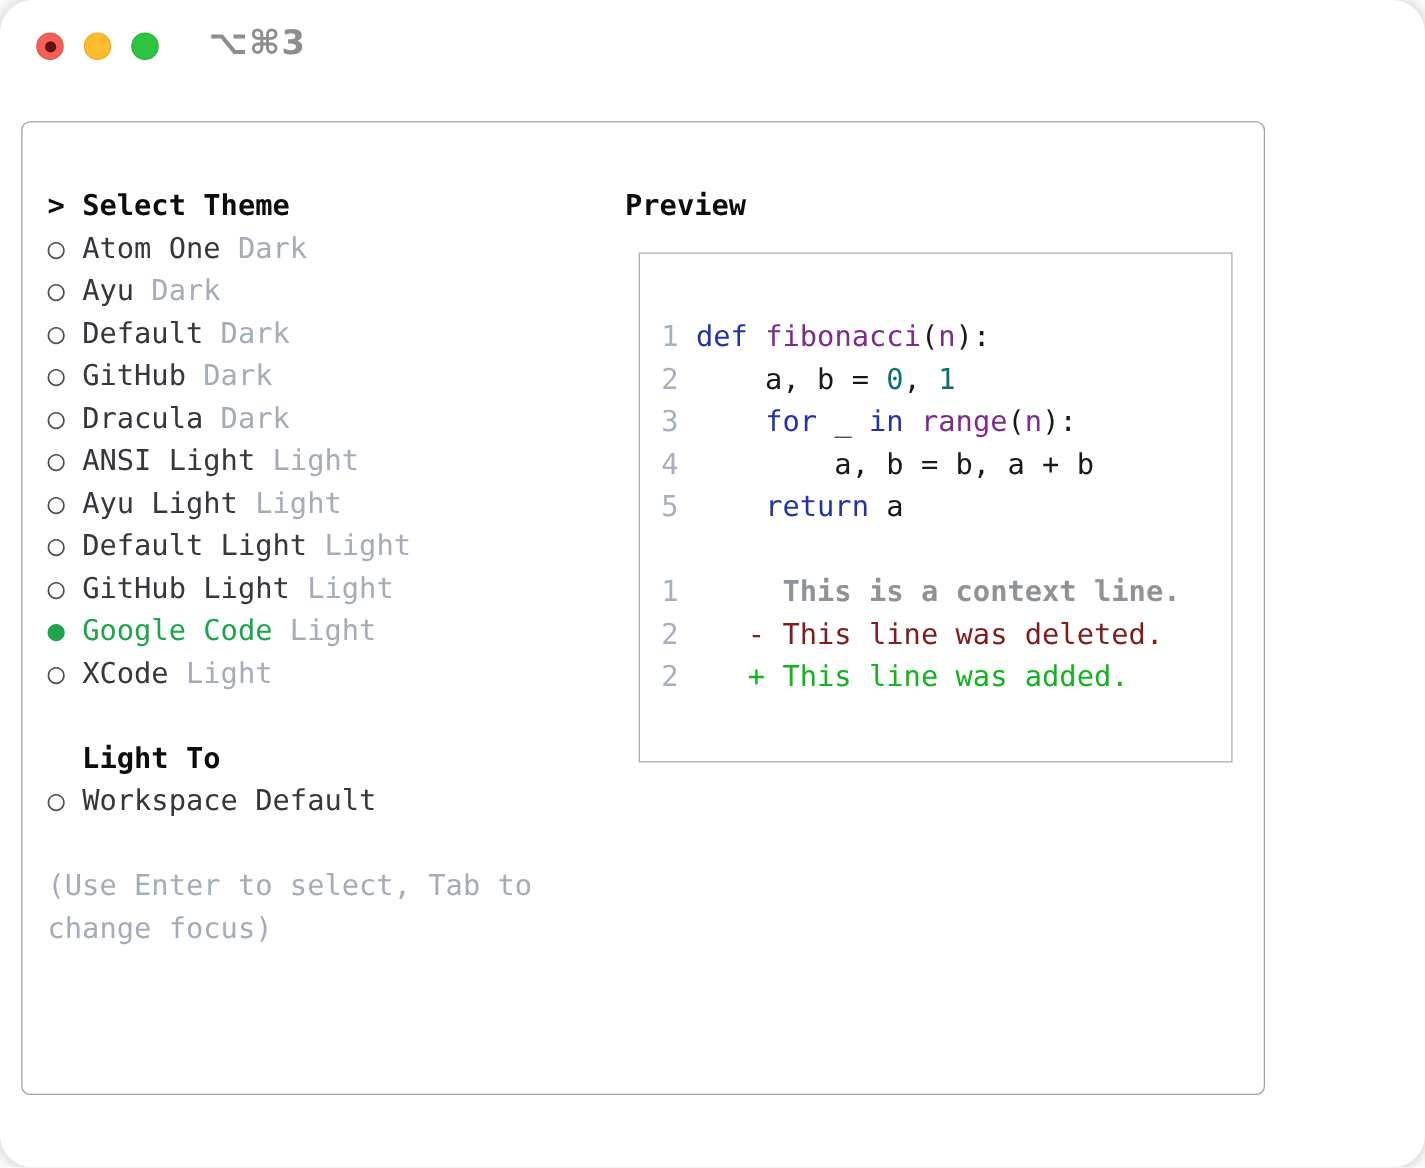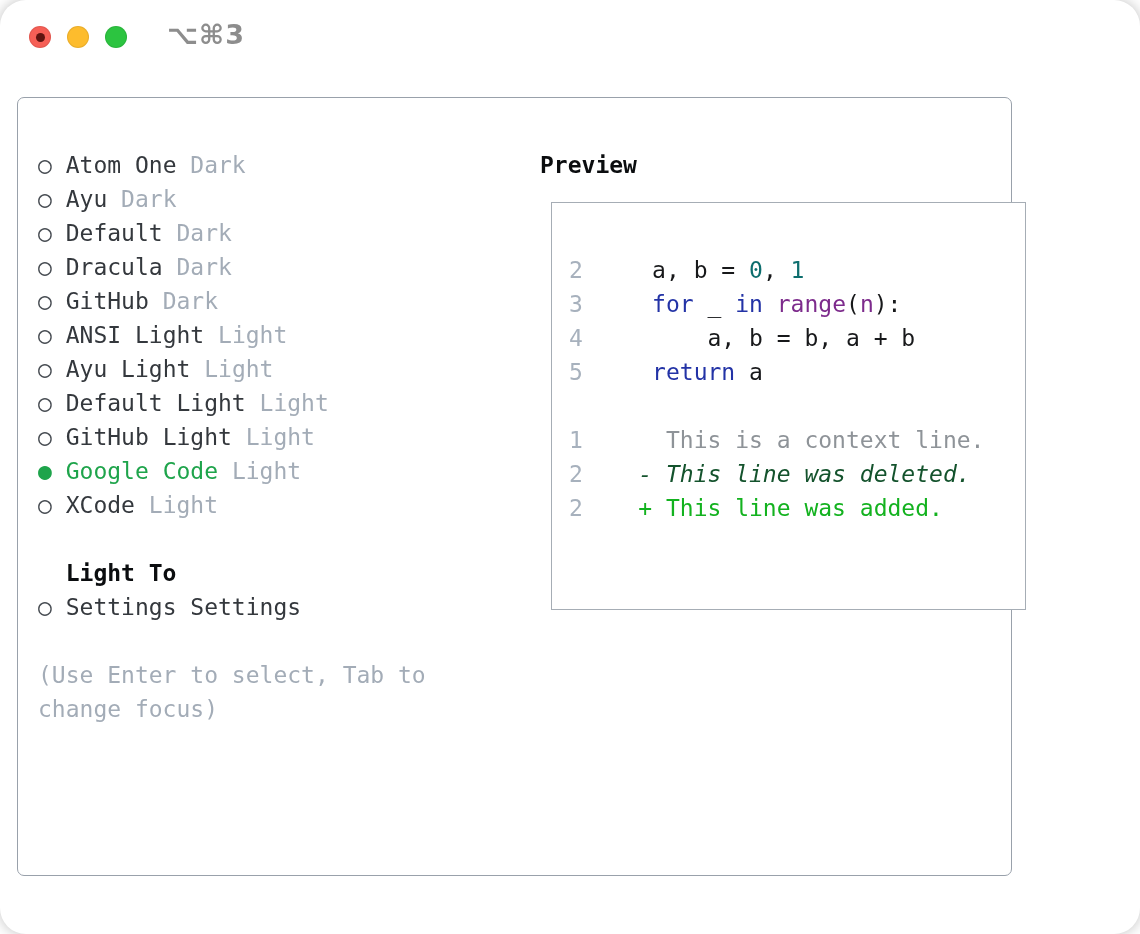--- a/index.html
+++ b/index.html
@@ -23,21 +23,21 @@
   .line{height:34px;line-height:34px;font-size:23px;white-space:pre;}
   .hdr{font-weight:bold;color:var(--headerBlack);}
   .mk{color:var(--circleGray);}
   .mk.sel{color:var(--selGreen);}
   .nm{color:var(--nameGray);}
   .nm.sel{color:var(--selGreen);text-align:center;}
   .vr{color:var(--mutedGray);}
   .gapline{height:34px;}
   .help .line{color:var(--mutedGray);}
   
-  .col-right{position:absolute;left:482px;top:50px;margin-left:40px;}
+  .col-right{position:absolute;left:482px;top:50px;}
   .phdr{height:34px;line-height:34px;font-size:23px;font-weight:bold;color:var(--headerBlack);white-space:pre;}
   .pbox{margin-left:11px;margin-top:20px;width:475px;height:408px;box-sizing:border-box;
         border:1.5px solid var(--boxBorder);background:#fff;padding:50px 0 0 17px;overflow:hidden;}
   .cl{height:34px;line-height:34px;font-size:23px;white-space:pre;}
   .lnum{color:var(--num);}
 </style>
 </head>
 <body>
 
 <div class="stage">
@@ -47,57 +47,59 @@
       <span class="dot"></span>
     </span>
     <span class="light yellow"></span>
     <span class="light green"></span>
     <span class="wtitle">⌥⌘3</span>
   </div>
 
   <div class="panel">
 
     <div class="col-left">
+      <div class="line"><span class="hdr">&gt; </span><span class="hdr">Select Theme</span></div>
       <div id="themeList">
           <div class="line"><span class="mk">○</span><span class="nm"> Atom One</span><span class="vr"> Dark</span></div>
           <div class="line"><span class="mk">○</span><span class="nm"> Ayu</span><span class="vr"> Dark</span></div>
           <div class="line"><span class="mk">○</span><span class="nm"> Default</span><span class="vr"> Dark</span></div>
+          <div class="line"><span class="mk">○</span><span class="nm"> GitHub</span><span class="vr"> Dark</span></div>
           <div class="line"><span class="mk">○</span><span class="nm"> Dracula</span><span class="vr"> Dark</span></div>
-          <div class="line"><span class="mk">○</span><span class="nm"> GitHub</span><span class="vr"> Dark</span></div>
           <div class="line"><span class="mk">○</span><span class="nm"> ANSI Light</span><span class="vr"> Light</span></div>
           <div class="line"><span class="mk">○</span><span class="nm"> Ayu Light</span><span class="vr"> Light</span></div>
           <div class="line"><span class="mk">○</span><span class="nm"> Default Light</span><span class="vr"> Light</span></div>
           <div class="line"><span class="mk">○</span><span class="nm"> GitHub Light</span><span class="vr"> Light</span></div>
           <div class="line"><span class="mk sel">●</span><span class="nm sel"> Google Code</span><span class="vr"> Light</span></div>
           <div class="line"><span class="mk">○</span><span class="nm"> XCode</span><span class="vr"> Light</span></div>
         </div>
       <div class="gapline"></div>
       <div class="line"><span class="hdr" id="applyHdr">  Light To</span></div>
       <div id="applyList">
-          <div class="line"><span class="mk">○</span><span class="nm"> Settings Settings</span></div>
+          <div class="line"><span class="mk">○</span><span class="nm"> Workspace Default</span></div>
         </div>
       <div class="gapline"></div>
       <div class="help">
         <div class="line">(Use Enter to select, Tab to</div>
         <div class="line">change focus)</div>
       </div>
     </div>
 
     <div class="col-right">
       <div class="phdr">Preview</div>
       <div class="pbox">
         <div id="codeLines">
+            <div class="cl"><span class="lnum">1</span><span style="color: rgb(23, 24, 26);"> </span><span style="color: rgb(35, 51, 166);">def</span><span style="color: rgb(23, 24, 26);"> </span><span style="color: rgb(125, 43, 140);">fibonacci</span><span style="color: rgb(23, 24, 26);">(</span><span style="color: rgb(125, 43, 140);">n</span><span style="color: rgb(23, 24, 26);">):</span></div>
             <div class="cl"><span class="lnum">2</span><span style="color: rgb(23, 24, 26);">     a, b = </span><span style="color: rgb(13, 110, 110);">0</span><span style="color: rgb(23, 24, 26);">, </span><span style="color: rgb(13, 110, 110);">1</span></div>
             <div class="cl"><span class="lnum">3</span><span style="color: rgb(23, 24, 26);">     </span><span style="color: rgb(35, 51, 166);">for</span><span style="color: rgb(23, 24, 26);"> _ </span><span style="color: rgb(35, 51, 166);">in</span><span style="color: rgb(23, 24, 26);"> </span><span style="color: rgb(125, 43, 140);">range</span><span style="color: rgb(23, 24, 26);">(</span><span style="color: rgb(125, 43, 140);">n</span><span style="color: rgb(23, 24, 26);">):</span></div>
             <div class="cl"><span class="lnum">4</span><span style="color: rgb(23, 24, 26);">         a, b = b, a + b</span></div>
             <div class="cl"><span class="lnum">5</span><span style="color: rgb(23, 24, 26);">     </span><span style="color: rgb(35, 51, 166);">return</span><span style="color: rgb(23, 24, 26);"> a</span></div>
           </div>
         <div class="gapline"></div>
         <div id="diffLines">
-            <div class="cl"><span class="lnum">1</span><span style="color: rgb(142, 147, 152);">      This is a context line.</span></div>
-            <div class="cl"><span class="lnum">2</span><span style="color: rgb(23, 24, 26);">    </span><span style="color: #14532d; font-style: italic;">- This line was deleted.</span></div>
+            <div class="cl"><span class="lnum">1</span><span style="color: rgb(142, 147, 152); font-weight: bold;">      This is a context line.</span></div>
+            <div class="cl"><span class="lnum">2</span><span style="color: rgb(23, 24, 26);">    </span><span style="color: #7f1d1d;">- This line was deleted.</span></div>
             <div class="cl"><span class="lnum">2</span><span style="color: rgb(23, 24, 26);">    </span><span style="color: rgb(19, 178, 31);">+ This line was added.</span></div>
           </div>
       </div>
     </div>
 
   </div>
 </div>
 
 </body></html>

